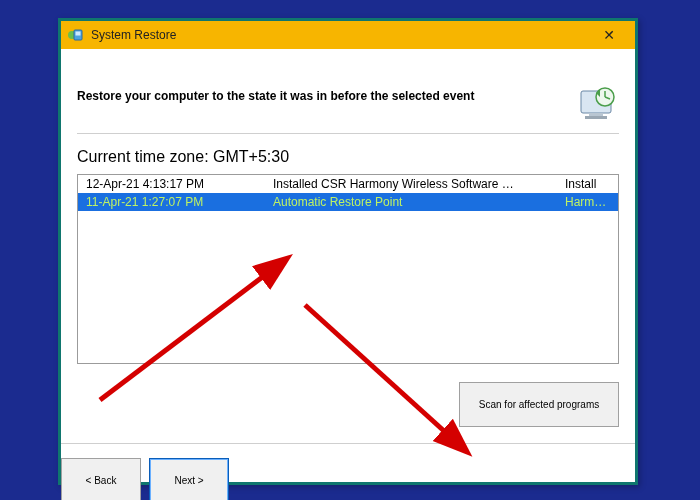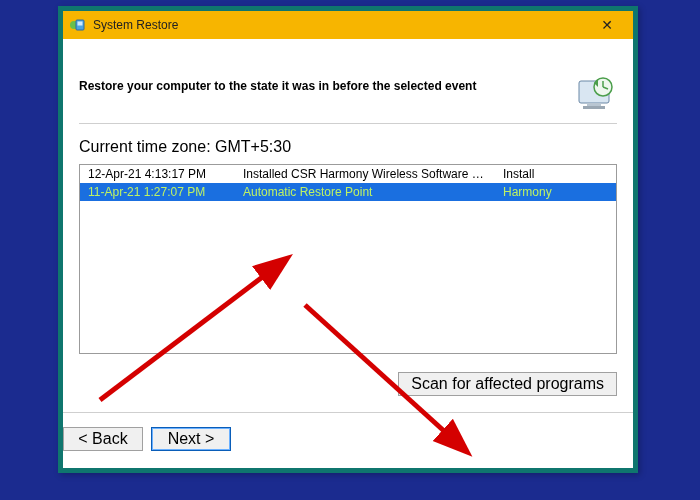--- a/index.html
+++ b/index.html
@@ -10,25 +10,25 @@
     background: #1b2b8f;
     font-family: "Segoe UI", Tahoma, sans-serif;
     font-size: 12px;
     color: #000;
     position: relative;
     overflow: hidden;
   }
   .window {
     position: absolute;
     left: 58px;
-    top: 6px;
+    top: 18px;
     width: 580px;
     height: 467px;
     background: #fff;
-    border: 5px solid #0f766e;
+    border: 3px solid #0f766e;
     box-shadow: 2px 2px 6px rgba(0,0,0,0.25);
   }
   .titlebar {
     height: 28px;
     background: #f7b500;
     display: flex;
     align-items: center;
     padding: 0 6px;
     color: #222;
   }
@@ -85,27 +85,28 @@
   .sort-caret {
     display:inline-block; margin-left:2px;
     transform: translateY(-1px);
     color:#555;
   }
   .tbody { }
   .tr {
     display: flex;
     height: 18px;
     align-items: center;
+    gap: 32px;
   }
   .td { padding: 2px 8px; overflow: hidden; white-space: nowrap; text-overflow: ellipsis; }
   .tr.selected { background: #1a6fe0; color: #bef264; }
   .scan-row { display:flex; justify-content:flex-end; margin-top:18px; }
   .btn {
-    font-size: 16px;
-    padding: 2px 12px;
+    font-size: 10px;
+    padding: 16px 12px;
     background: #f0f0f0;
     border: 1px solid #a0a0a0;
     min-width: 80px;
     text-align: center;
   }
   .btn-wide { min-width: 160px; }
   .footer-hr { border-top:1px solid #cfcfcf; margin: 16px -16px 0 -16px; }
   .btn-row {
     display:flex; gap:8px;
     padding: 14px 16px 16px 0;

